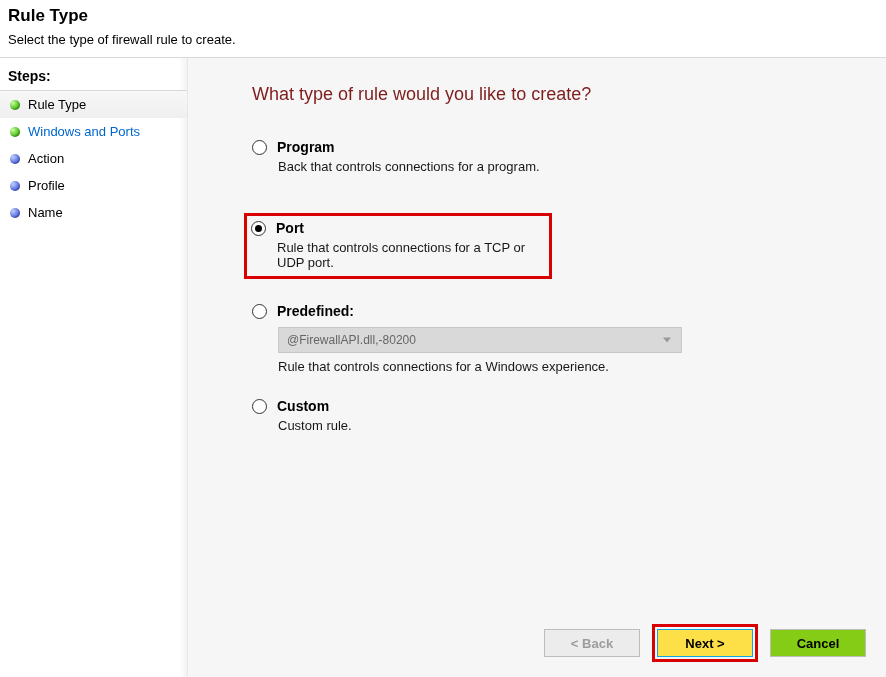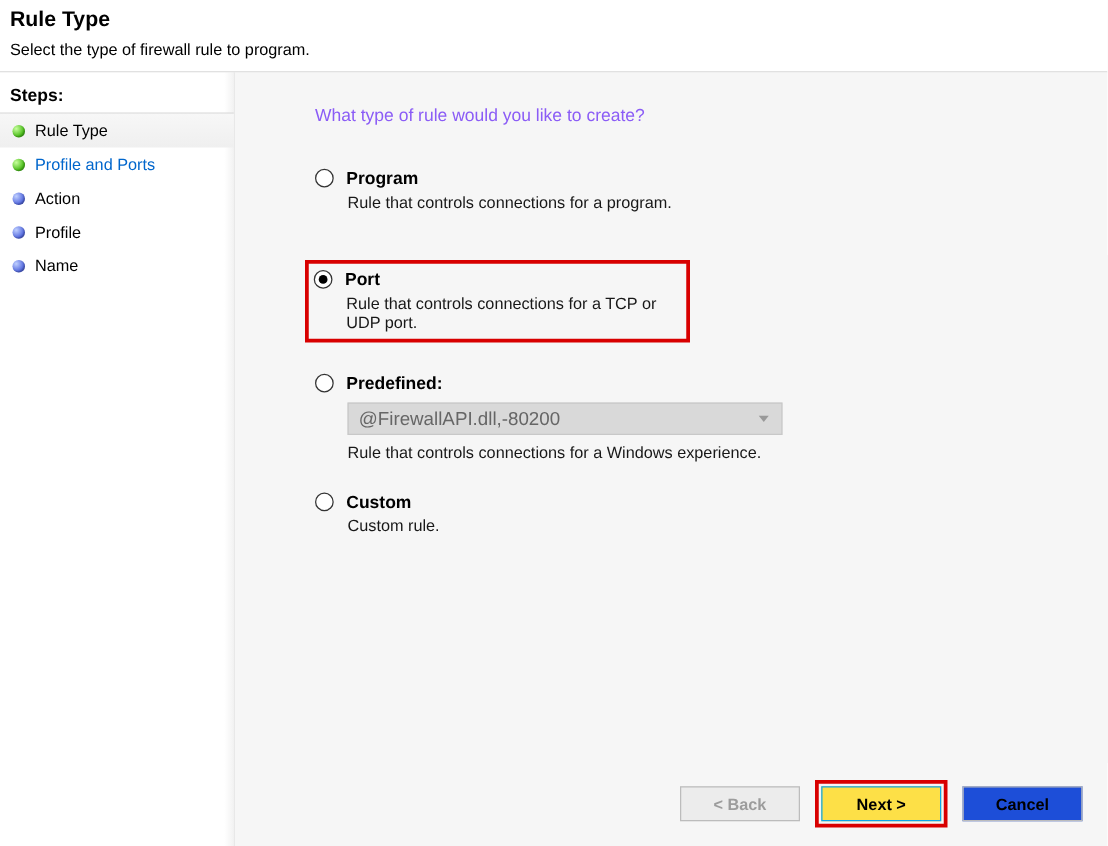--- a/index.html
+++ b/index.html
@@ -68,22 +68,22 @@
   }
   .step-link { color: #0066cc; }
   .step-static { color: #000; }
   .main {
     flex: 1;
     background: #f6f6f6;
     position: relative;
     padding: 26px 30px 0 64px;
   }
   .question {
-    font-size: 14px;
-    color: #8b5cf6;
+    font-size: 18px;
+    color: #7f1d1d;
     margin-bottom: 34px;
   }
   .option {
     margin-bottom: 24px;
   }
   .option-row {
     display: flex;
     align-items: center;
     gap: 10px;
   }
@@ -117,29 +117,29 @@
   .highlight-box {
     border: 3px solid #d80000;
     padding: 4px 8px 6px 4px;
     margin-left: -8px;
     width: 308px;
     margin-top: 39px;
   }
   .predef-dropdown {
     margin-left: 26px;
     margin-top: 8px;
-    width: 348px;
+    width: 404px;
     height: 26px;
     background: #d9d9d9;
     border: 1px solid #c8c8c8;
     display: flex;
     align-items: center;
     padding: 0 8px;
     color: #666;
-    font-size: 15px;
+    font-size: 12px;
     position: relative;
   }
   .predef-dropdown::after {
     content: "";
     position: absolute;
     right: 10px; top: 50%;
     transform: translateY(-50%);
     border-left: 4px solid transparent;
     border-right: 4px solid transparent;
     border-top: 5px solid #999;
@@ -148,21 +148,21 @@
     position: absolute;
     right: 20px; bottom: 16px;
     display: flex;
     gap: 12px;
     align-items: center;
     font-weight: bold;
   }
   .btn {
     width: 96px; height: 28px;
     border: 1px solid #bcbcbc;
-    background: #1d4ed8;
+    background: #84cc16;
     display: inline-flex;
     align-items: center;
     justify-content: center;
     font-size: 13px;
     color: #000;
     cursor: pointer;
   }
   .btn.disabled {
     color: #9c9c9c;
     cursor: default;
@@ -176,35 +176,35 @@
     border: 3px solid #d80000;
     padding: 2px;
     display: inline-flex;
   }
 </style>
 </head>
 <body>
 
 <div class="header">
   <div class="header-title">Rule Type</div>
-  <div class="header-sub">Select the type of firewall rule to program.</div>
+  <div class="header-sub">Select the type of firewall rule to create.</div>
 </div>
 
 <div class="content">
 
   <div class="sidebar">
     <div class="steps-title">Steps:</div>
 
     <div class="step-item current">
       <span class="bullet green"></span>
       <span class="step-static">Rule Type</span>
     </div>
     <div class="step-item">
       <span class="bullet green"></span>
-      <span class="step-link">Profile and Ports</span>
+      <span class="step-link">Windows and Ports</span>
     </div>
     <div class="step-item">
       <span class="bullet blue"></span>
       <span class="step-static">Action</span>
     </div>
     <div class="step-item">
       <span class="bullet blue"></span>
       <span class="step-static">Profile</span>
     </div>
     <div class="step-item">
@@ -214,21 +214,21 @@
   </div>
 
   <div class="main">
     <div class="question">What type of rule would you like to create?</div>
 
     <div class="option">
       <div class="option-row">
         <span class="radio"></span>
         <span class="opt-title">Program</span>
       </div>
-      <div class="opt-desc">Rule that controls connections for a program.</div>
+      <div class="opt-desc">Back that controls connections for a program.</div>
     </div>
 
     <div class="option">
       <div class="highlight-box">
         <div class="option-row">
           <span class="radio checked"></span>
           <span class="opt-title">Port</span>
         </div>
         <div class="opt-desc">Rule that controls connections for a TCP or UDP port.</div>
       </div>

